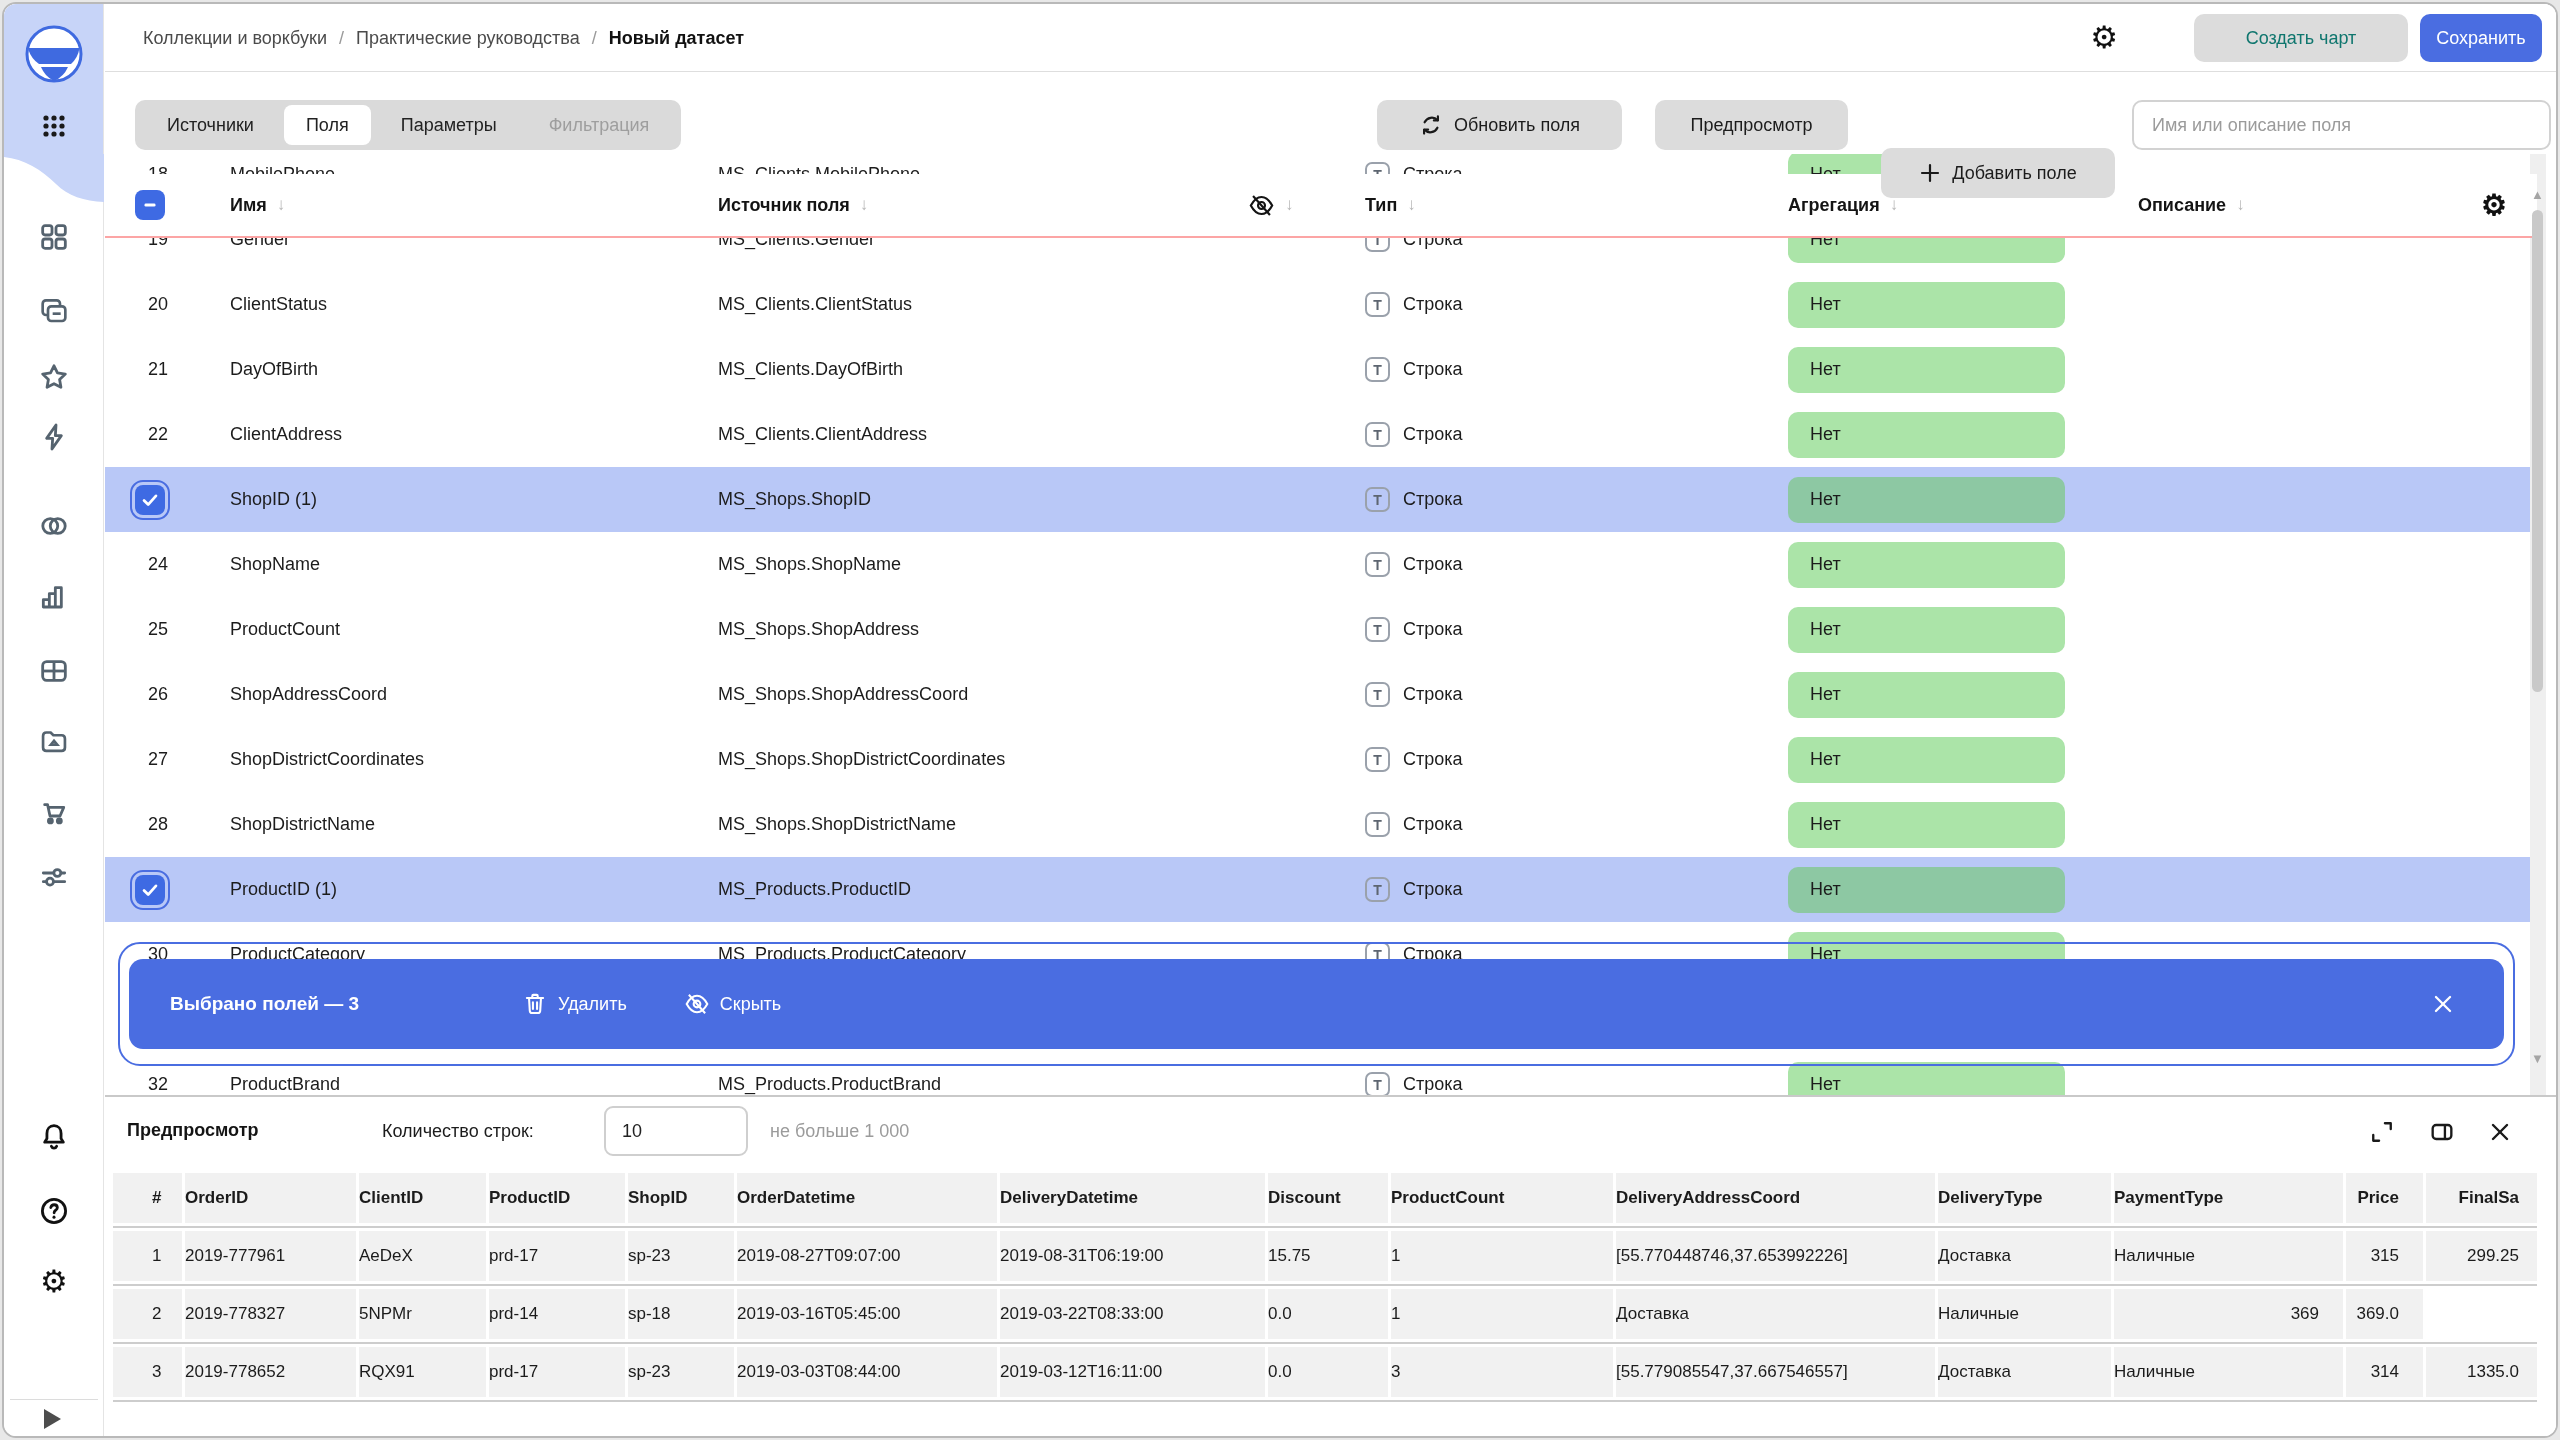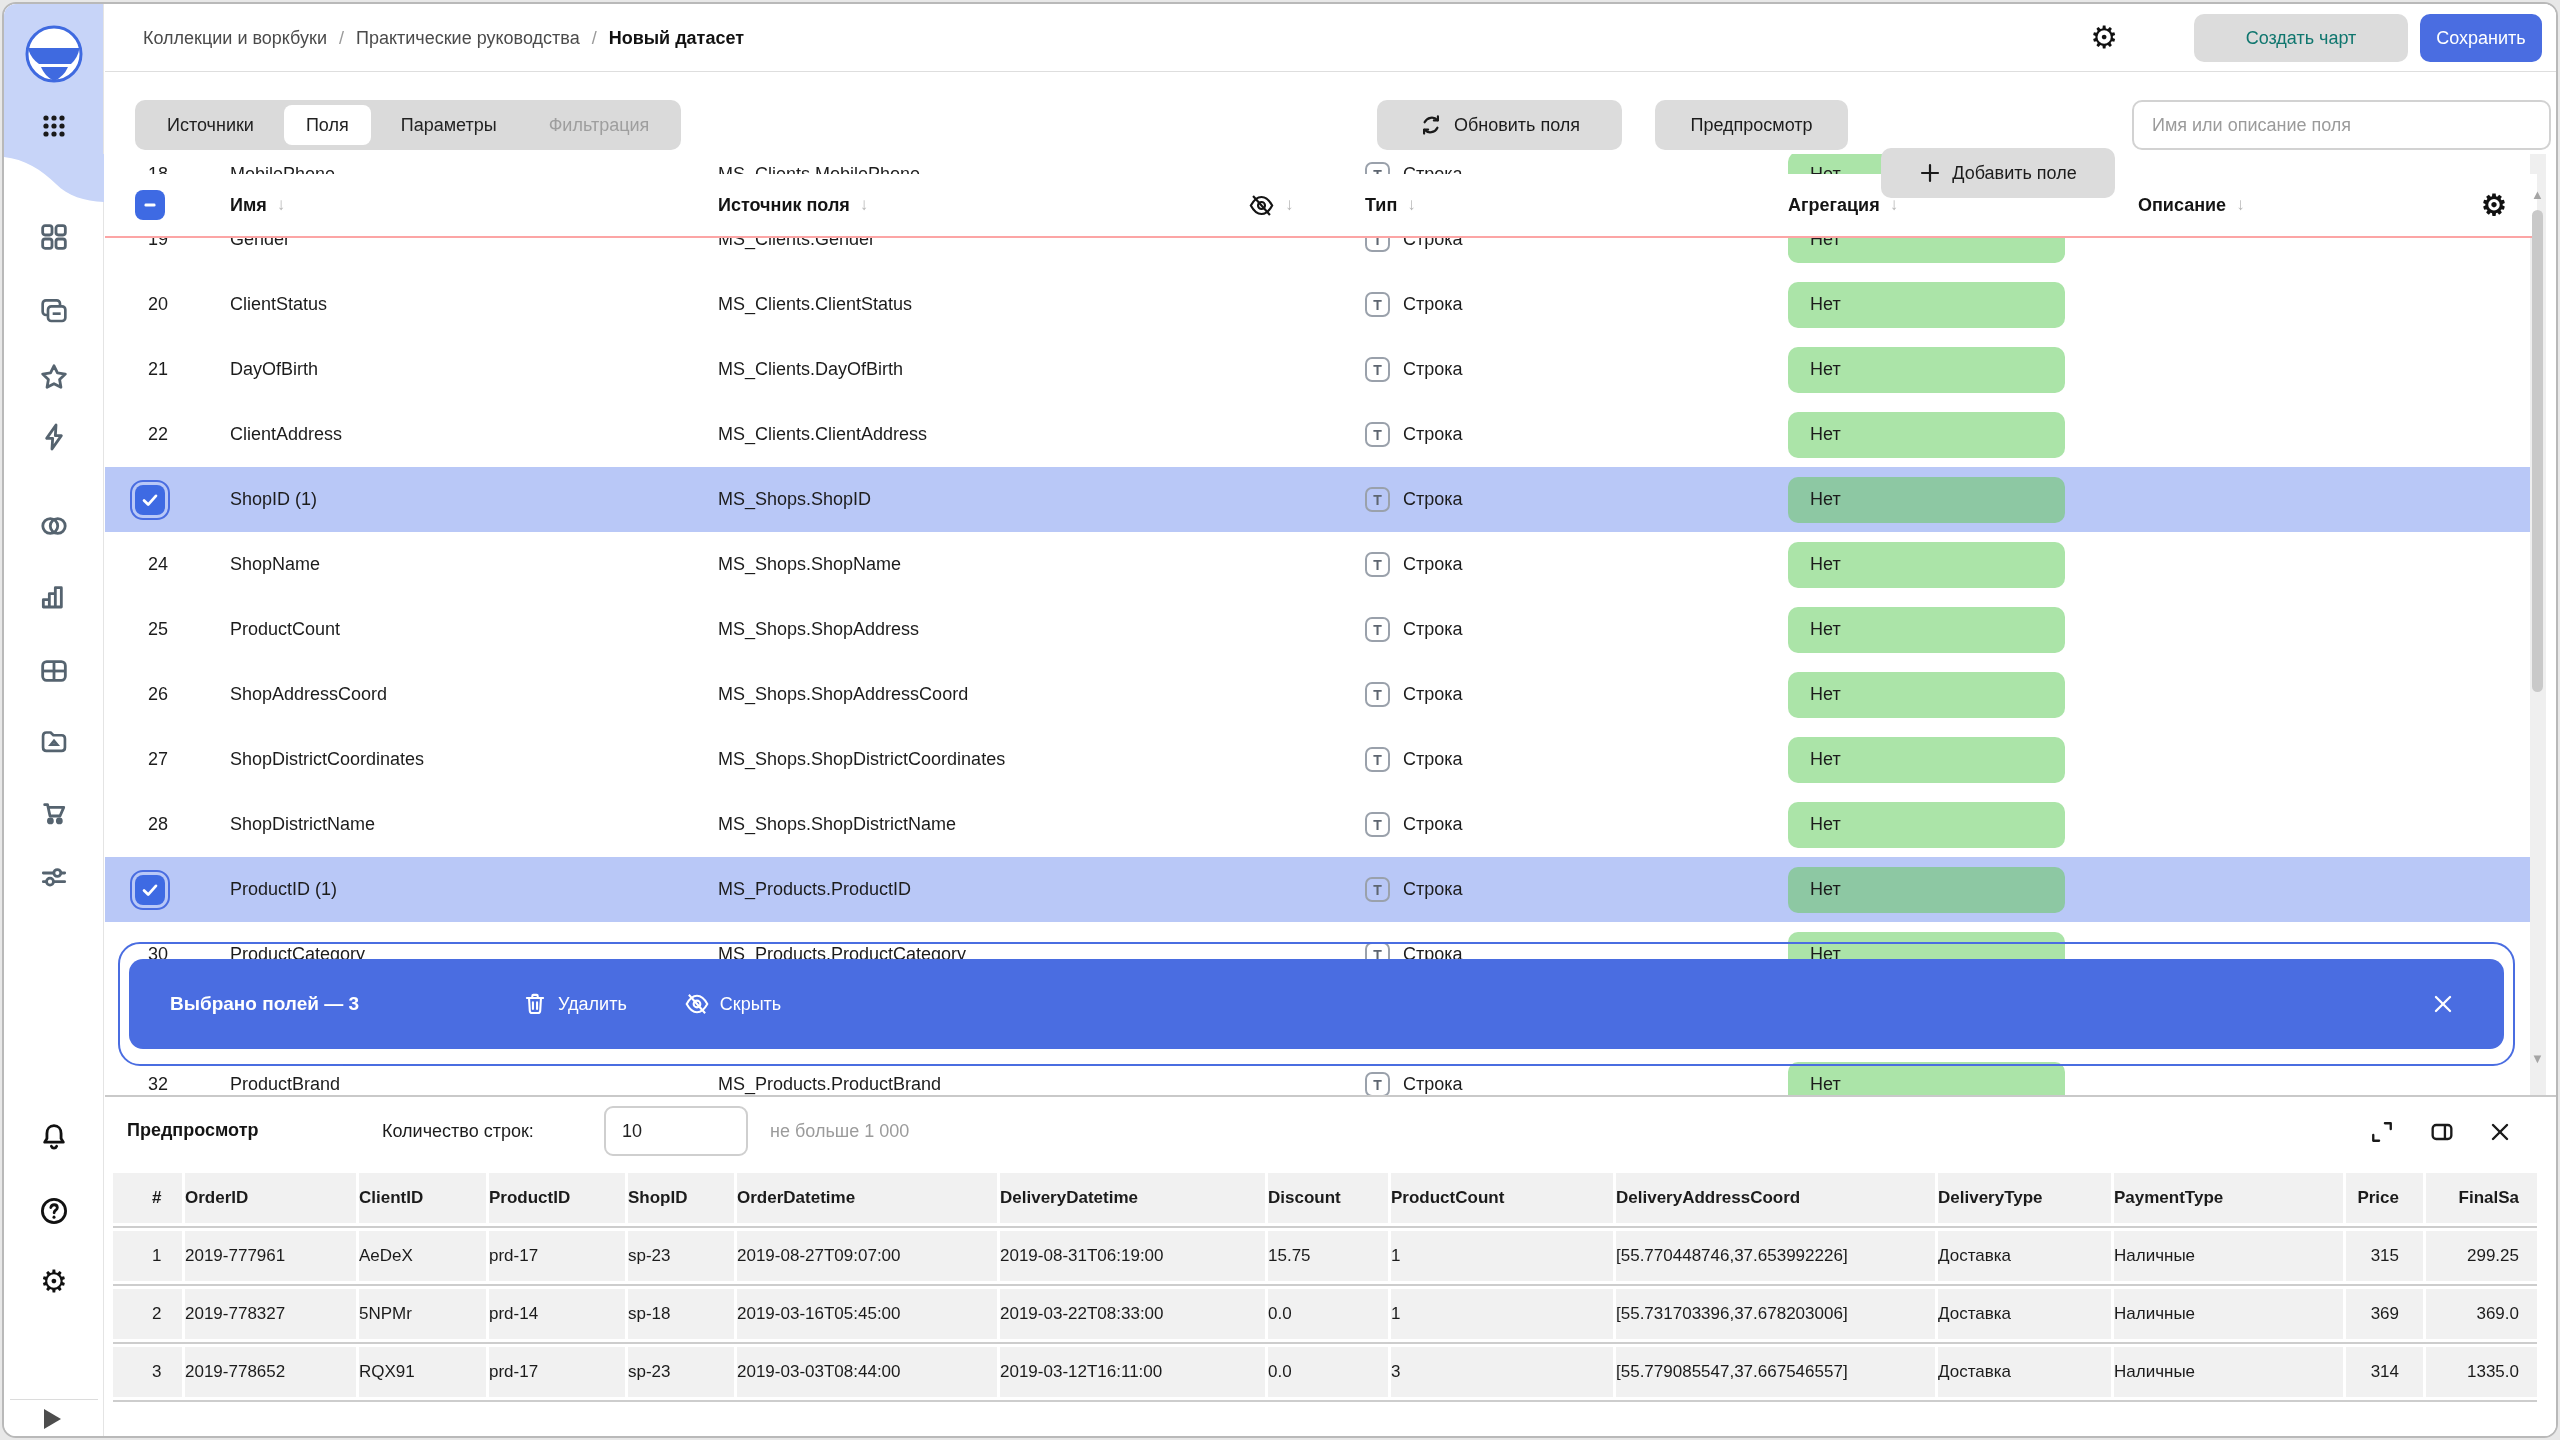--- a/index.html
+++ b/index.html
@@ -637,21 +637,20 @@
           <div class="prow">
             <div class="pc first">2</div>
             <div class="pc">2019-778327</div>
             <div class="pc">5NPMr</div>
             <div class="pc">prd-14</div>
             <div class="pc">sp-18</div>
             <div class="pc">2019-03-16T05:45:00</div>
             <div class="pc">2019-03-22T08:33:00</div>
             <div class="pc">0.0</div>
             <div class="pc">1</div>
-            <div class="pc">[55.731703396,37.678203006]</div>
             <div class="pc">Доставка</div>
             <div class="pc">Наличные</div>
             <div class="pc right">369</div>
             <div class="pc right">369.0</div>
           </div>
           <div class="pgap"></div>
           <div class="prow">
             <div class="pc first">3</div>
             <div class="pc">2019-778652</div>
             <div class="pc">RQX91</div>

